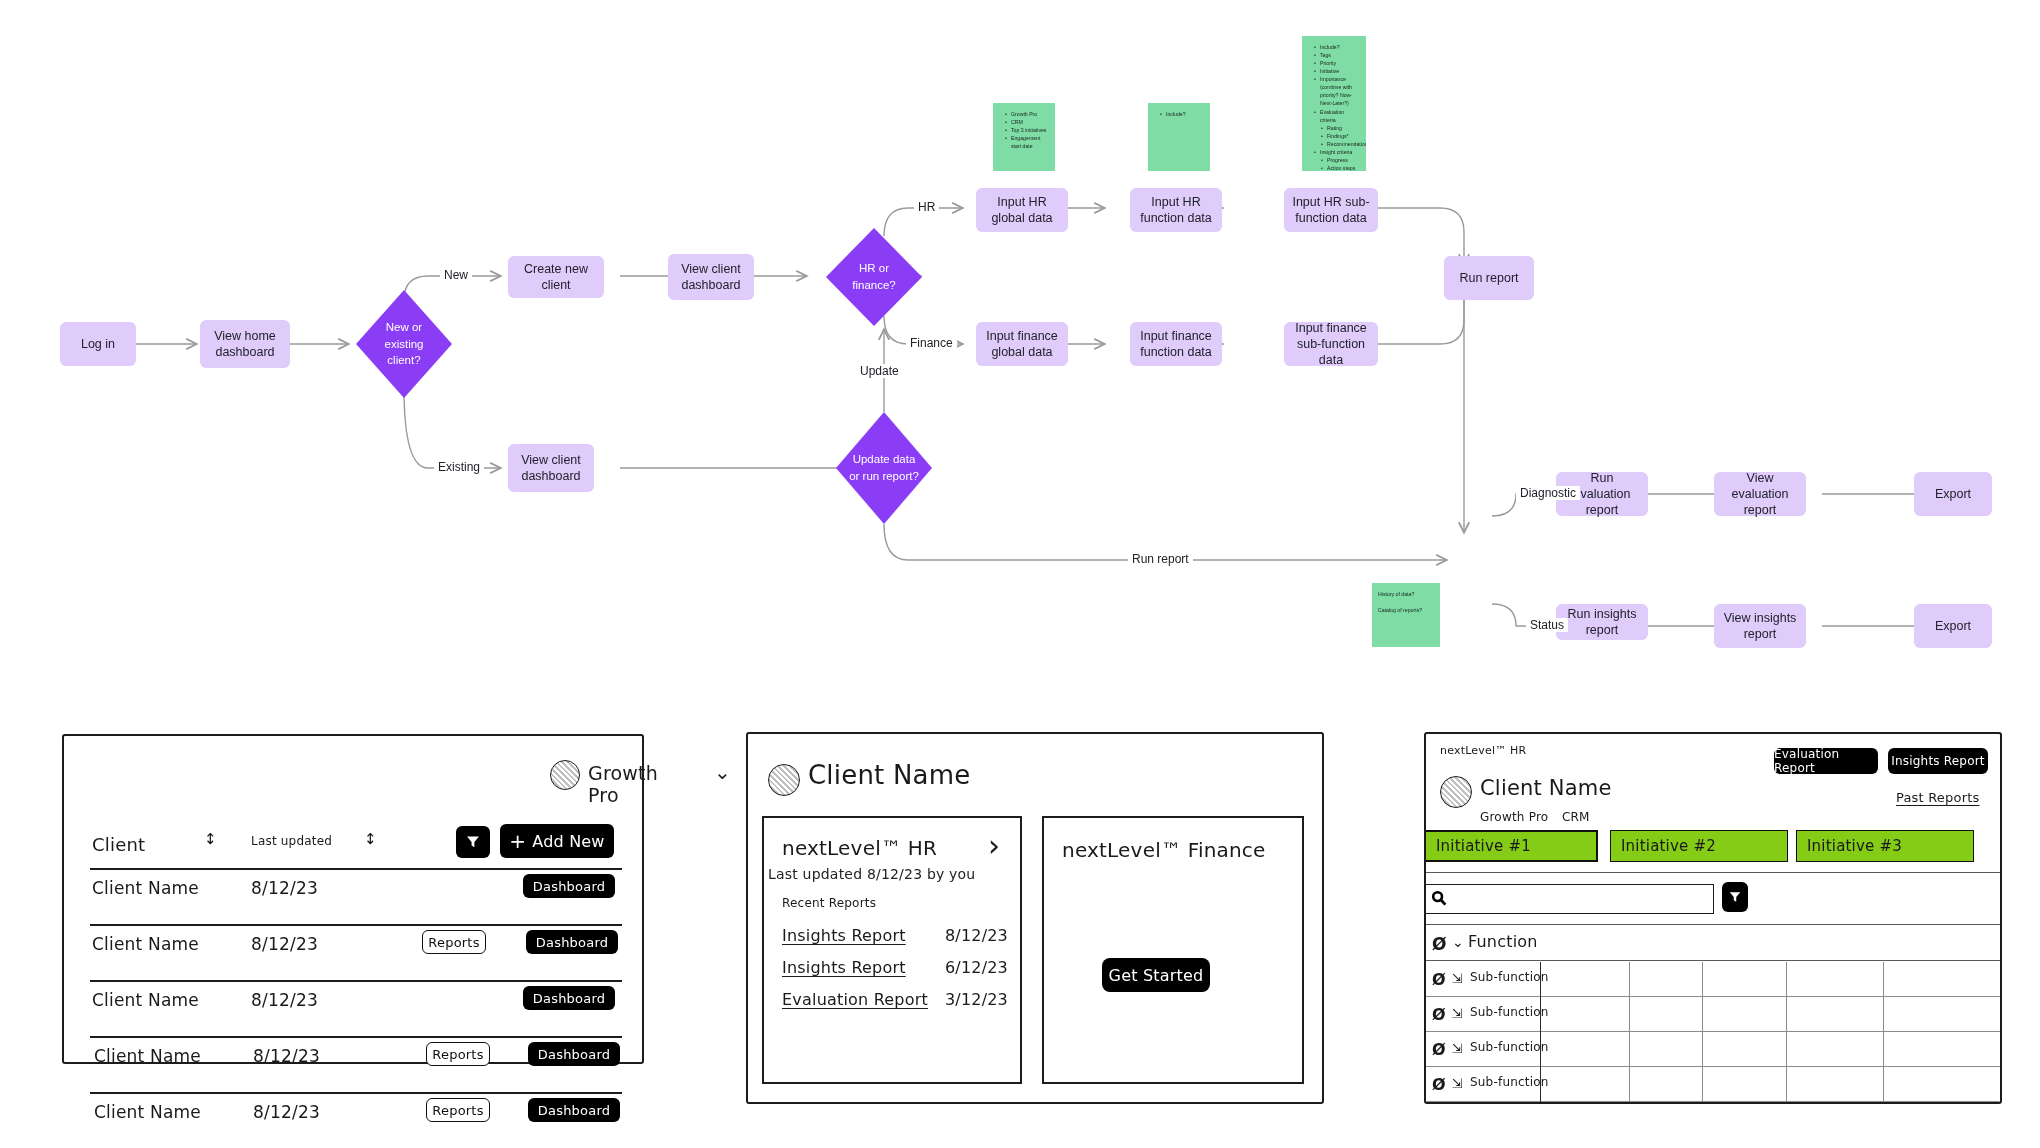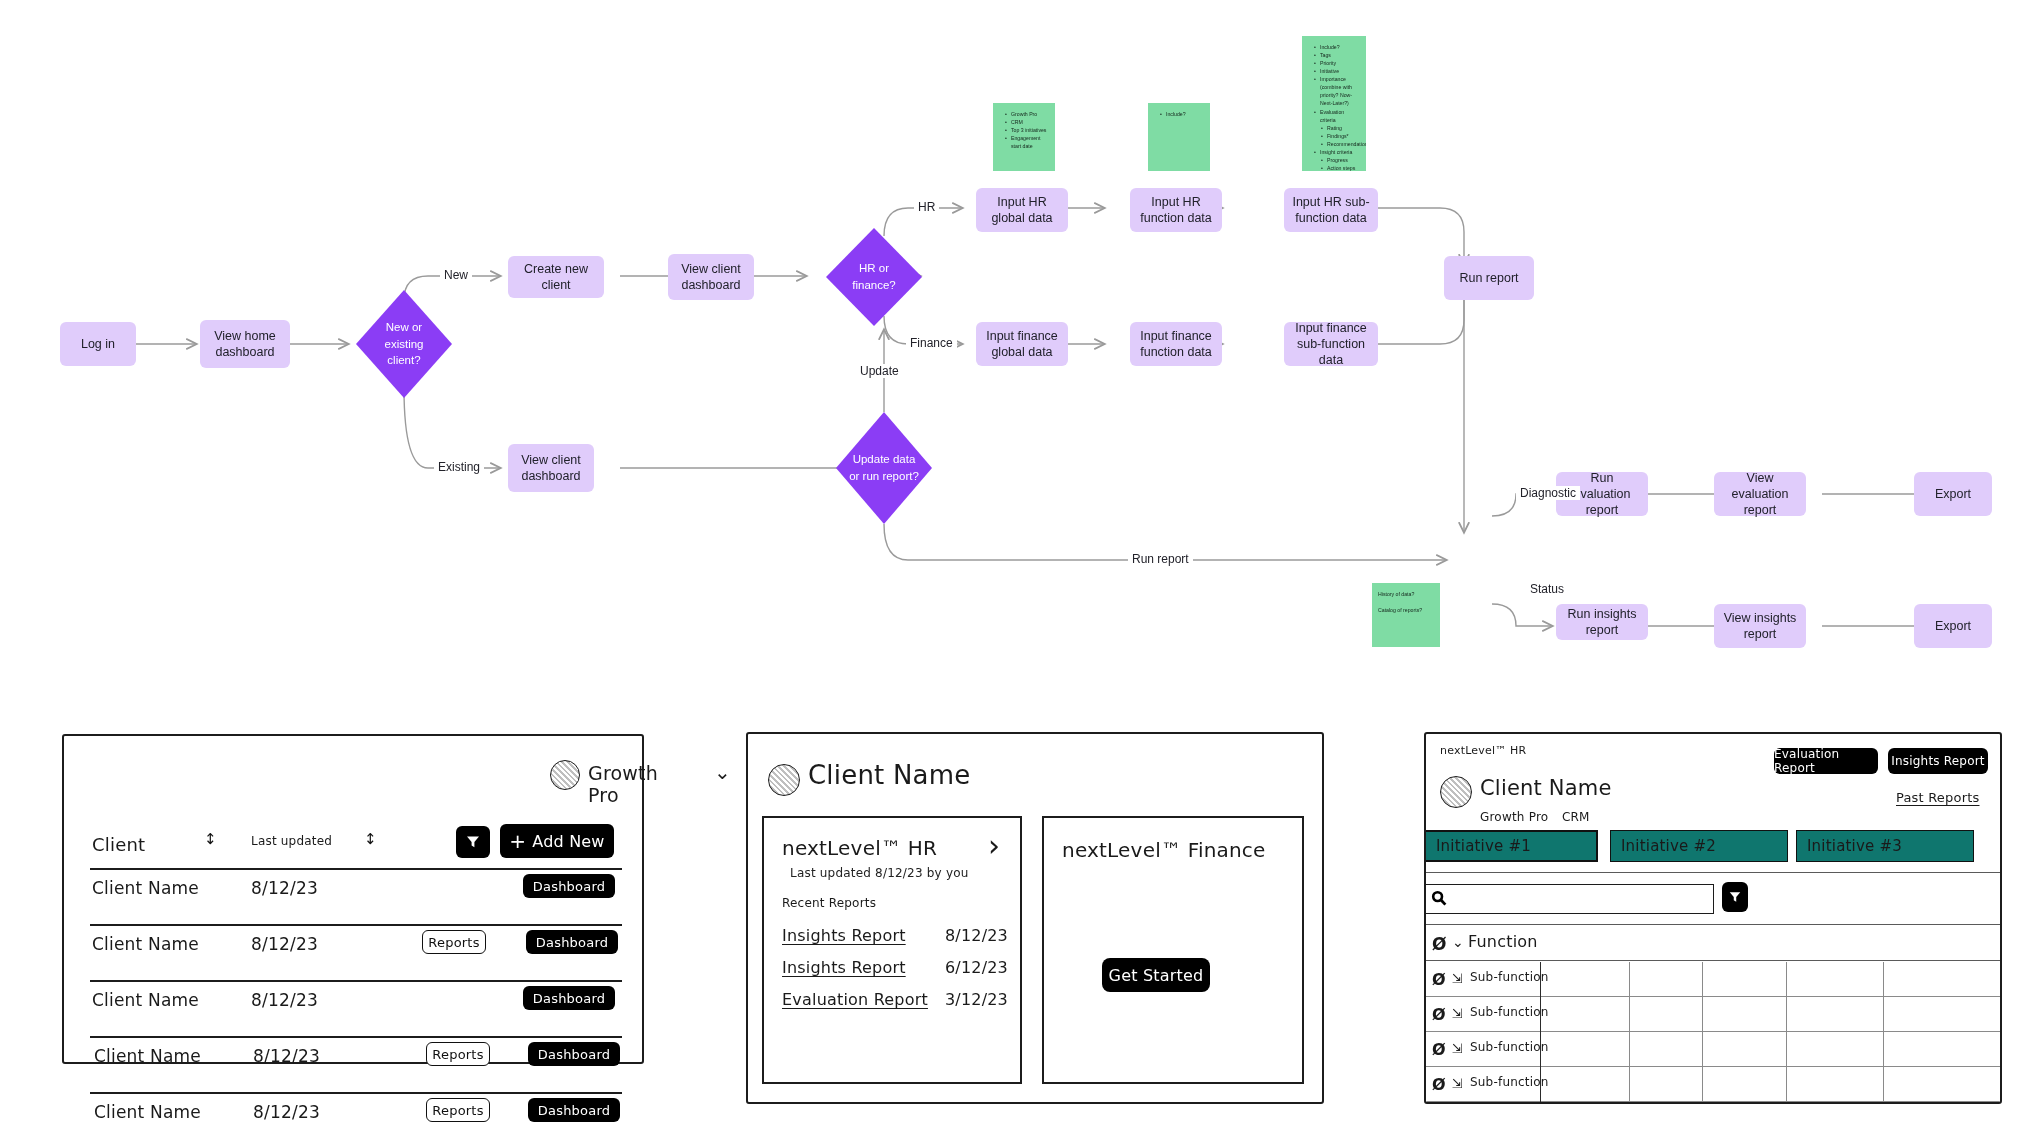--- a/index.html
+++ b/index.html
@@ -36,21 +36,21 @@
   .pill-dark{background:#000;color:#fff;border-radius:6px;display:flex;
              align-items:center;justify-content:center;box-sizing:border-box;}
   .pill-light{background:#fff;color:#111;border:1.6px solid #111;border-radius:6px;
               display:flex;align-items:center;justify-content:center;box-sizing:border-box;}
   .rowline{position:absolute;background:#1c1c1c;height:1.6px;}
   .sortarrow{position:absolute;font-size:15px;line-height:1;color:#111;}
 
   .card{position:absolute;border:2px solid #1c1c1c;background:#fff;box-sizing:border-box;}
   .ul-link{text-decoration:underline;text-underline-offset:3px;}
 
-  .tabbox{position:absolute;border:1.8px solid #111;background:#0f766e;box-sizing:border-box;
+  .tabbox{position:absolute;border:1.8px solid #111;background:#84cc16;box-sizing:border-box;
           display:flex;align-items:center;padding-left:10px;}
   .thinline{position:absolute;background:#8a8a8a;}
 </style>
 </head>
 <body>
 
 <div id="stage">
 
   <div id="flow">
 
@@ -133,21 +133,21 @@
     <div class="node proc" style="left:1714px;top:604px;width:92px;height:44px;">View insights report</div>
     <div class="node proc" style="left:1914px;top:604px;width:78px;height:44px;">Export</div>
 
     <div class="edge-label" style="left:440px;top:268px;">New</div>
     <div class="edge-label" style="left:434px;top:460px;">Existing</div>
     <div class="edge-label" style="left:914px;top:200px;">HR</div>
     <div class="edge-label" style="left:906px;top:336px;">Finance</div>
     <div class="edge-label" style="left:856px;top:364px;">Update</div>
     <div class="edge-label" style="left:1128px;top:552px;">Run report</div>
     <div class="edge-label" style="left:1516px;top:486px;">Diagnostic</div>
-    <div class="edge-label" style="left:1526px;top:582px;">Status</div>
+    <div class="edge-label" style="left:1526px;top:618px;">Status</div>
 
     <div class="sticky" style="left:993px;top:103px;width:62px;height:68px;">
       <ul>
         <li>Growth Pro</li>
         <li>CRM</li>
         <li>Top 3 initiatives</li>
         <li>Engagement start date</li>
       </ul>
     </div>
 
@@ -251,21 +251,21 @@
   </div>
 
   <div class="wf" style="left:746px;top:732px;width:578px;height:372px;">
 
     <div class="hatch-av" style="position:absolute;left:20px;top:30px;width:30px;height:30px;"></div>
     <div class="hand" style="position:absolute;left:60px;top:26px;font-size:26px;">Client Name</div>
 
     <div class="card" style="left:14px;top:82px;width:260px;height:268px;">
       <div class="hand" style="position:absolute;left:18px;top:18px;font-size:20px;">nextLevel™ HR</div>
       <div class="hand" style="position:absolute;left:224px;top:10px;font-size:30px;">›</div>
-      <div class="hand" style="position:absolute;left:26px;top:48px;font-size:12px;color:#222;">Last updated 8/12/23 by you</div>
+      <div class="hand" style="position:absolute;left:4px;top:48px;font-size:14px;color:#222;">Last updated 8/12/23 by you</div>
       <div class="hand" style="position:absolute;left:18px;top:78px;font-size:12px;">Recent Reports</div>
 
       <div style="position:absolute;left:18px;top:108px;width:226px;">
         <span class="hand ul-link" style="font-size:16px;">Insights Report</span>
         <span class="hand" style="position:absolute;right:0;font-size:16px;">8/12/23</span>
       </div>
       <div style="position:absolute;left:18px;top:140px;width:226px;">
         <span class="hand ul-link" style="font-size:16px;">Insights Report</span>
         <span class="hand" style="position:absolute;right:0;font-size:16px;">6/12/23</span>
       </div>

